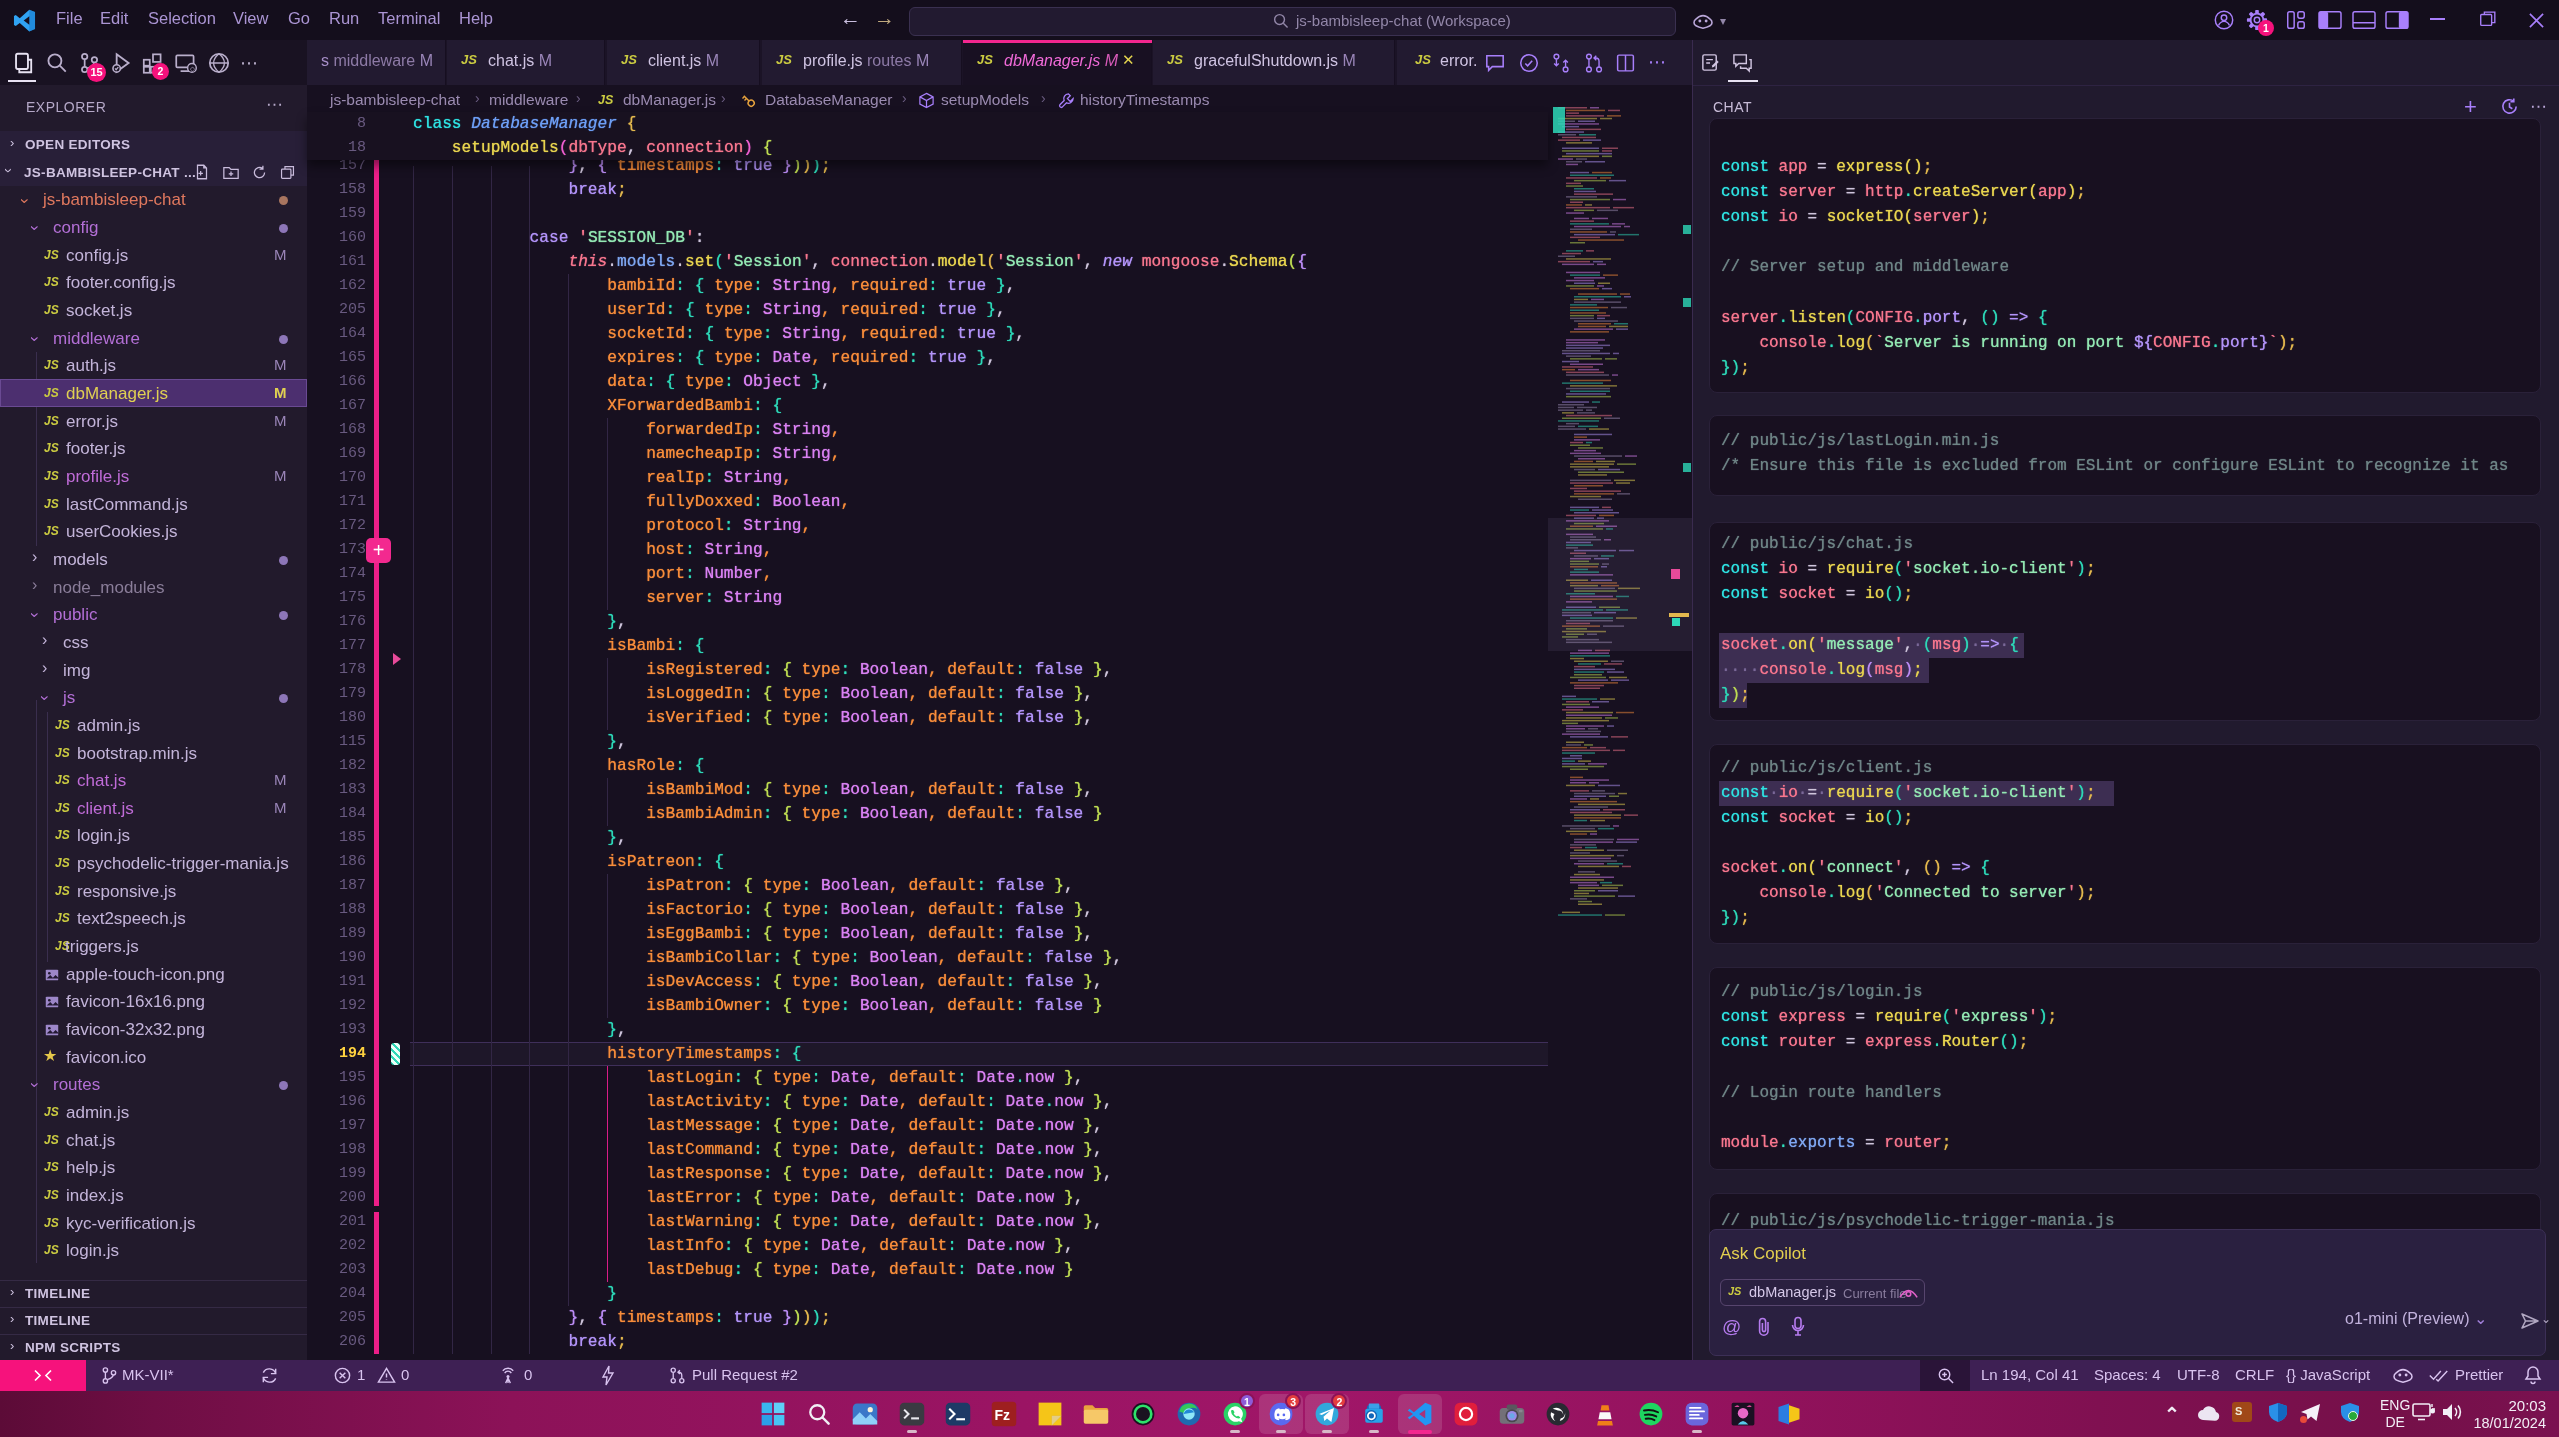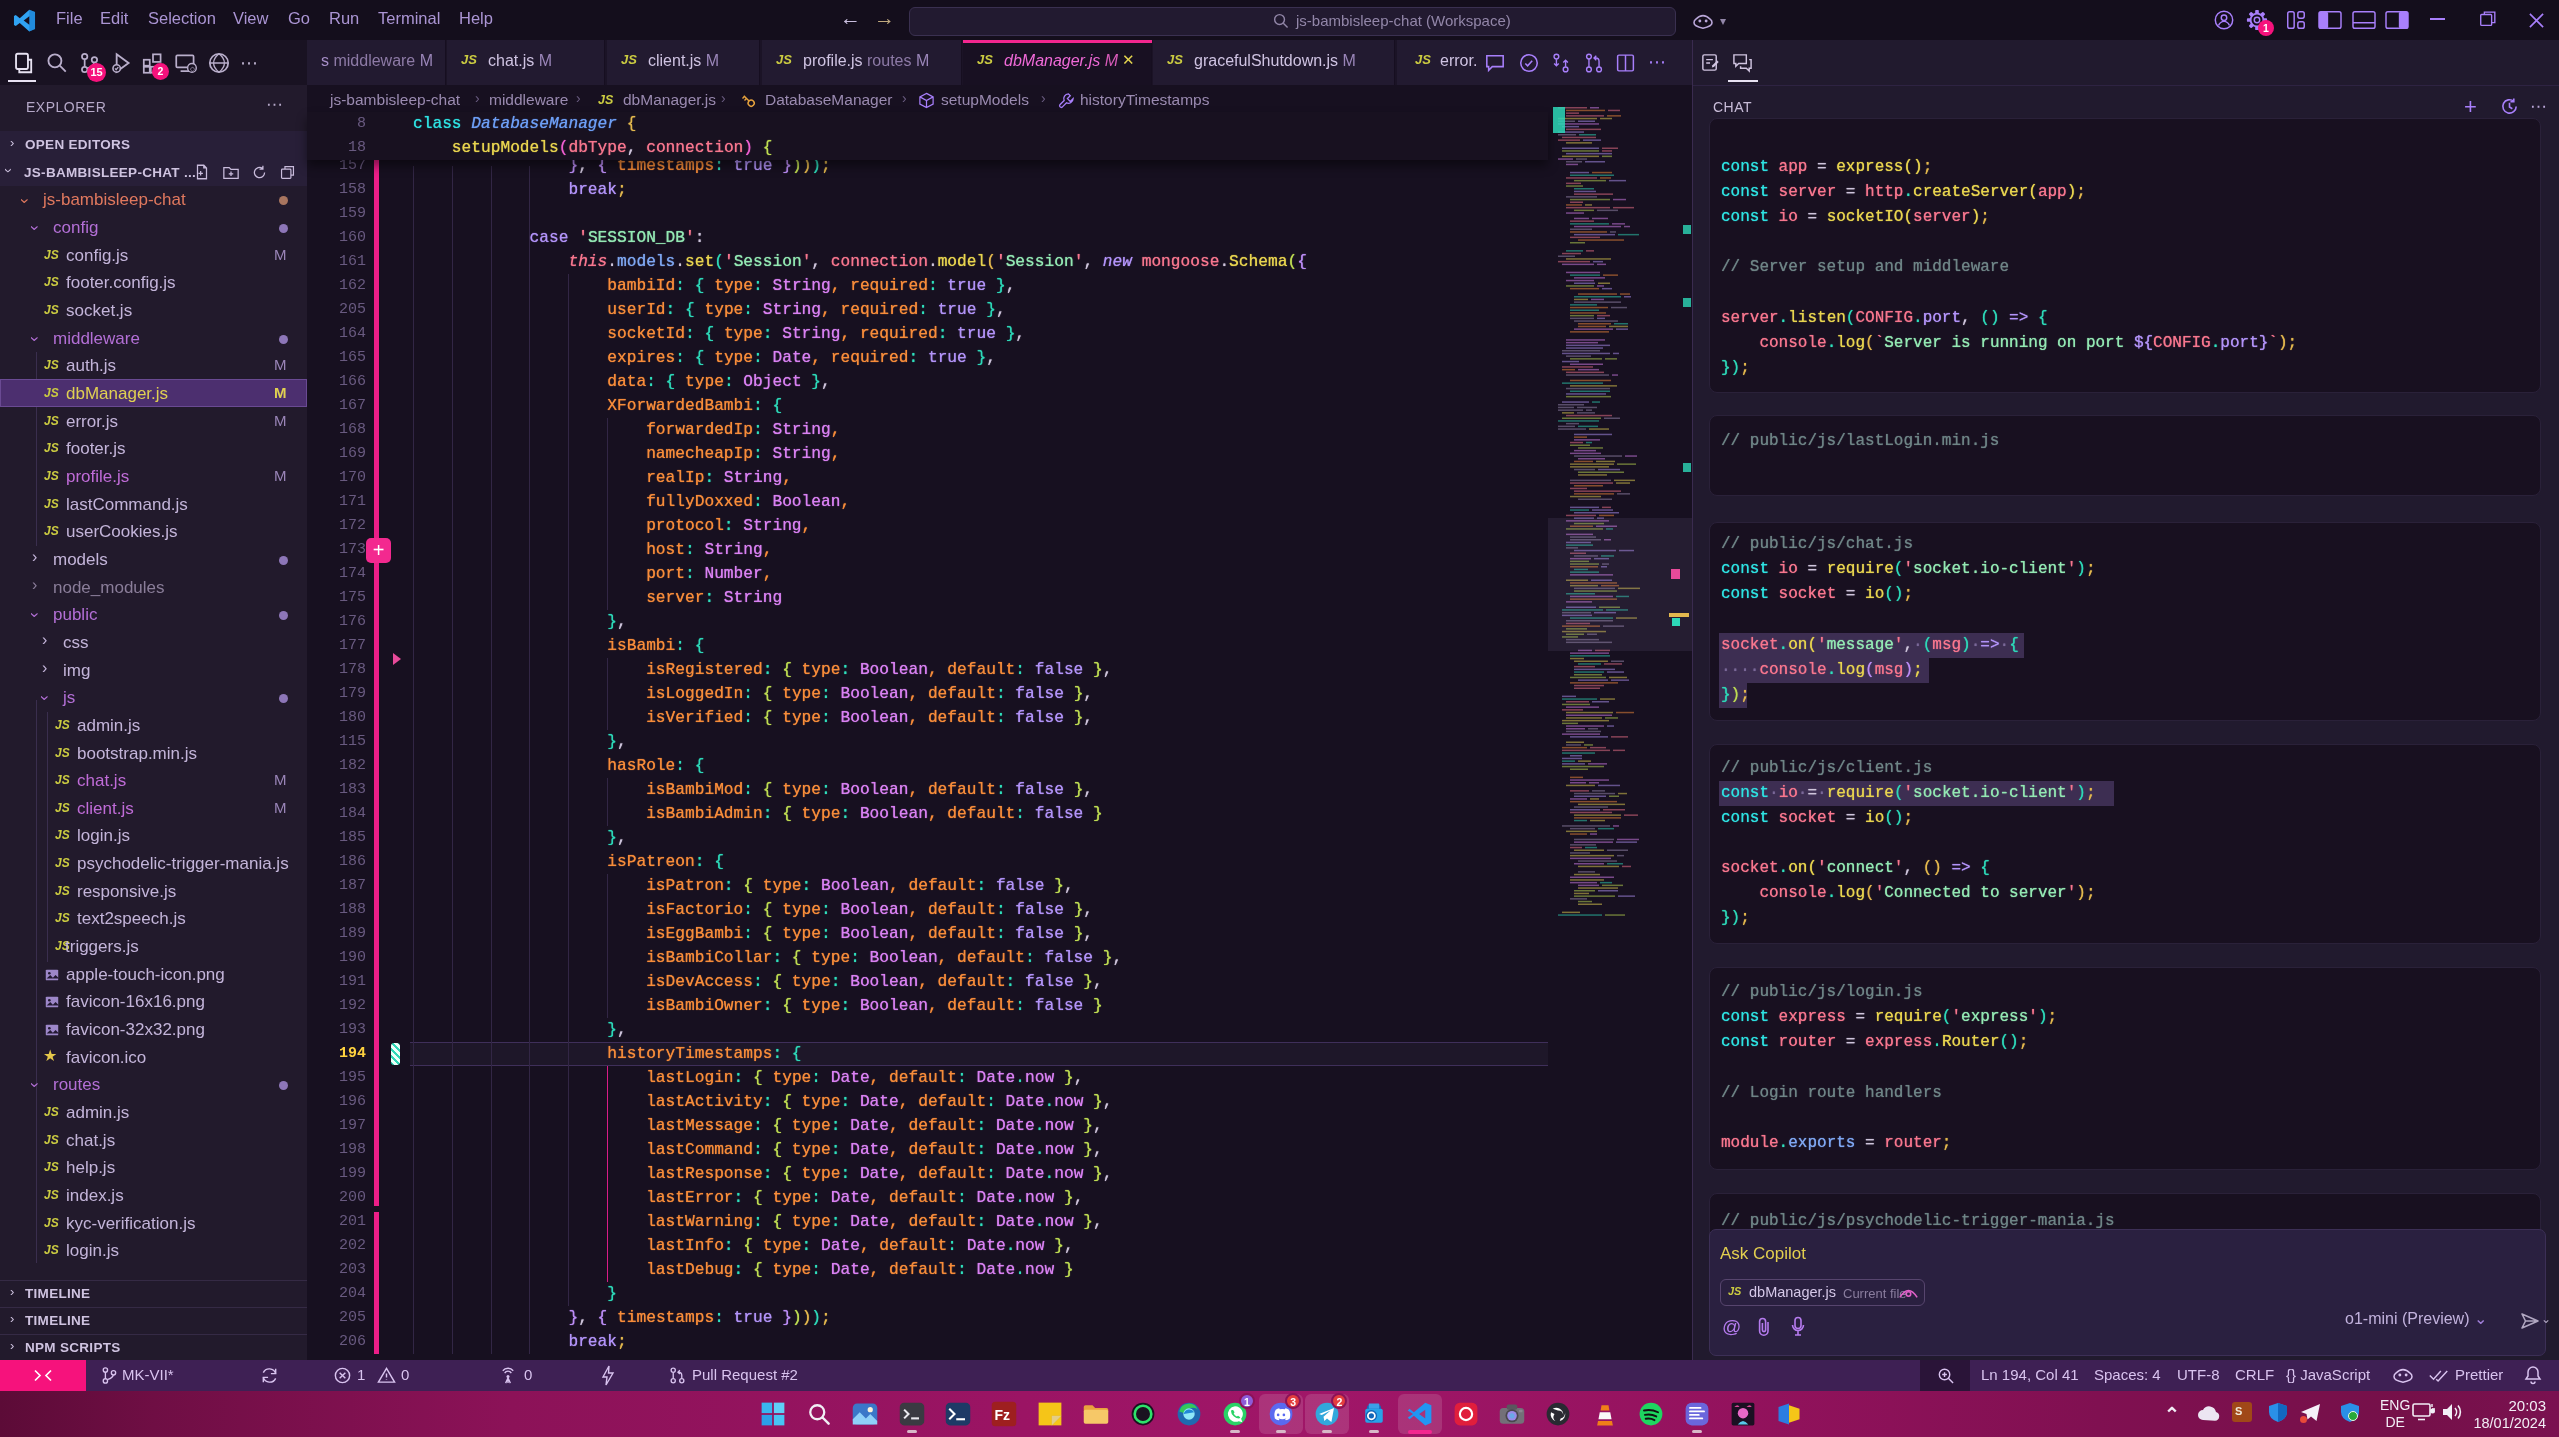--- a/index.html
+++ b/index.html
@@ -912,20 +912,21 @@
 <div class="abs" style="left:1709px;top:118px;width:832px;height:275px;background:#181020;border:1px solid #2a2139;border-radius:8px"></div>
 <div class="chl" style="left:1721px;top:155px"><span style="color:#2ee2e2">const</span><span style="color:#f7768e"> app</span><span style="color:#cfc5dc"> = </span><span style="color:#e8d44f">express</span><span style="color:#e8d44f">()</span><span style="color:#e3b84e">;</span></div>
 <div class="chl" style="left:1721px;top:180px"><span style="color:#2ee2e2">const</span><span style="color:#f7768e"> server</span><span style="color:#cfc5dc"> = </span><span style="color:#f7768e">http</span><span style="color:#2fe0bd">.</span><span style="color:#e8d44f">createServer</span><span style="color:#e8d44f">(</span><span style="color:#f7768e">app</span><span style="color:#e8d44f">)</span><span style="color:#e3b84e">;</span></div>
 <div class="chl" style="left:1721px;top:205px"><span style="color:#2ee2e2">const</span><span style="color:#f7768e"> io</span><span style="color:#cfc5dc"> = </span><span style="color:#e8d44f">socketIO</span><span style="color:#e8d44f">(</span><span style="color:#f7768e">server</span><span style="color:#e8d44f">)</span><span style="color:#e3b84e">;</span></div>
 <div class="chl" style="left:1721px;top:255px"><span style="color:#6e8486">// Server setup and middleware</span></div>
 <div class="chl" style="left:1721px;top:306px"><span style="color:#f7768e">server</span><span style="color:#2fe0bd">.</span><span style="color:#e8d44f">listen</span><span style="color:#2dd8b8">(</span><span style="color:#f7768e">CONFIG</span><span style="color:#2fe0bd">.</span><span style="color:#b293f8">port</span><span style="color:#cfc5dc">,</span><span style="color:#2dd8b8"> ()</span><span style="color:#b293f8"> =&gt;</span><span style="color:#2dd8b8"> {</span></div>
 <div class="chl" style="left:1721px;top:331px"><span style="color:#f7768e">    console</span><span style="color:#2fe0bd">.</span><span style="color:#e8d44f">log</span><span style="color:#e3b84e">(</span><span style="color:#f7768e">`</span><span style="color:#93e8b3">Server is running on port </span><span style="color:#b293f8">${</span><span style="color:#f7768e">CONFIG</span><span style="color:#2fe0bd">.</span><span style="color:#b293f8">port</span><span style="color:#b293f8">}</span><span style="color:#f7768e">`</span><span style="color:#e3b84e">)</span><span style="color:#e3b84e">;</span></div>
 <div class="chl" style="left:1721px;top:356px"><span style="color:#2dd8b8">}</span><span style="color:#2dd8b8">)</span><span style="color:#e3b84e">;</span></div>
 <div class="abs" style="left:1709px;top:415px;width:832px;height:81px;background:#181020;border:1px solid #2a2139;border-radius:8px"></div>
 <div class="chl" style="left:1721px;top:429px"><span style="color:#6e8486">// public/js/lastLogin.min.js</span></div>
+<div class="chl" style="left:1721px;top:454px"><span style="color:#6e8486">/* Ensure this file is excluded from ESLint or configure ESLint to recognize it as </span></div>
 <div class="abs" style="left:1709px;top:522px;width:832px;height:199px;background:#181020;border:1px solid #2a2139;border-radius:8px"></div>
 <div class="chl" style="left:1721px;top:532px"><span style="color:#6e8486">// public/js/chat.js</span></div>
 <div class="chl" style="left:1721px;top:557px"><span style="color:#2ee2e2">const</span><span style="color:#f7768e"> io</span><span style="color:#cfc5dc"> = </span><span style="color:#e8d44f">require</span><span style="color:#2dd8b8">(</span><span style="color:#f7768e">'</span><span style="color:#93e8b3">socket.io-client</span><span style="color:#f7768e">'</span><span style="color:#2dd8b8">)</span><span style="color:#e3b84e">;</span></div>
 <div class="chl" style="left:1721px;top:582px"><span style="color:#2ee2e2">const</span><span style="color:#f7768e"> socket</span><span style="color:#cfc5dc"> = </span><span style="color:#e8d44f">io</span><span style="color:#2dd8b8">()</span><span style="color:#e3b84e">;</span></div>
 <div class="abs" style="left:1719px;top:633px;width:305px;height:25px;background:#3d2e52"></div>
 <div class="abs" style="left:1719px;top:658px;width:210px;height:25px;background:#3d2e52"></div>
 <div class="abs" style="left:1719px;top:683px;width:28px;height:25px;background:#3d2e52"></div>
 <div class="chl" style="left:1721px;top:633px"><span style="color:#f7768e">socket</span><span style="color:#2fe0bd">.</span><span style="color:#e8d44f">on</span><span style="color:#e8d44f">(</span><span style="color:#f7768e">'</span><span style="color:#93e8b3">message</span><span style="color:#f7768e">'</span><span style="color:#cfc5dc">,</span><span style="color:#7a6898">·</span><span style="color:#2dd8b8">(</span><span style="color:#f7768e">msg</span><span style="color:#2dd8b8">)</span><span style="color:#7a6898">·</span><span style="color:#b293f8">=&gt;</span><span style="color:#7a6898">·</span><span style="color:#2dd8b8">{</span></div>
 <div class="chl" style="left:1721px;top:658px"><span style="color:#7a6898">····</span><span style="color:#f7768e">console</span><span style="color:#2fe0bd">.</span><span style="color:#e8d44f">log</span><span style="color:#bb8cf5">(</span><span style="color:#f7768e">msg</span><span style="color:#bb8cf5">)</span><span style="color:#e8d44f">;</span></div>
 <div class="chl" style="left:1721px;top:683px"><span style="color:#2dd8b8">}</span><span style="color:#bedc52">)</span><span style="color:#e3b84e">;</span></div>

